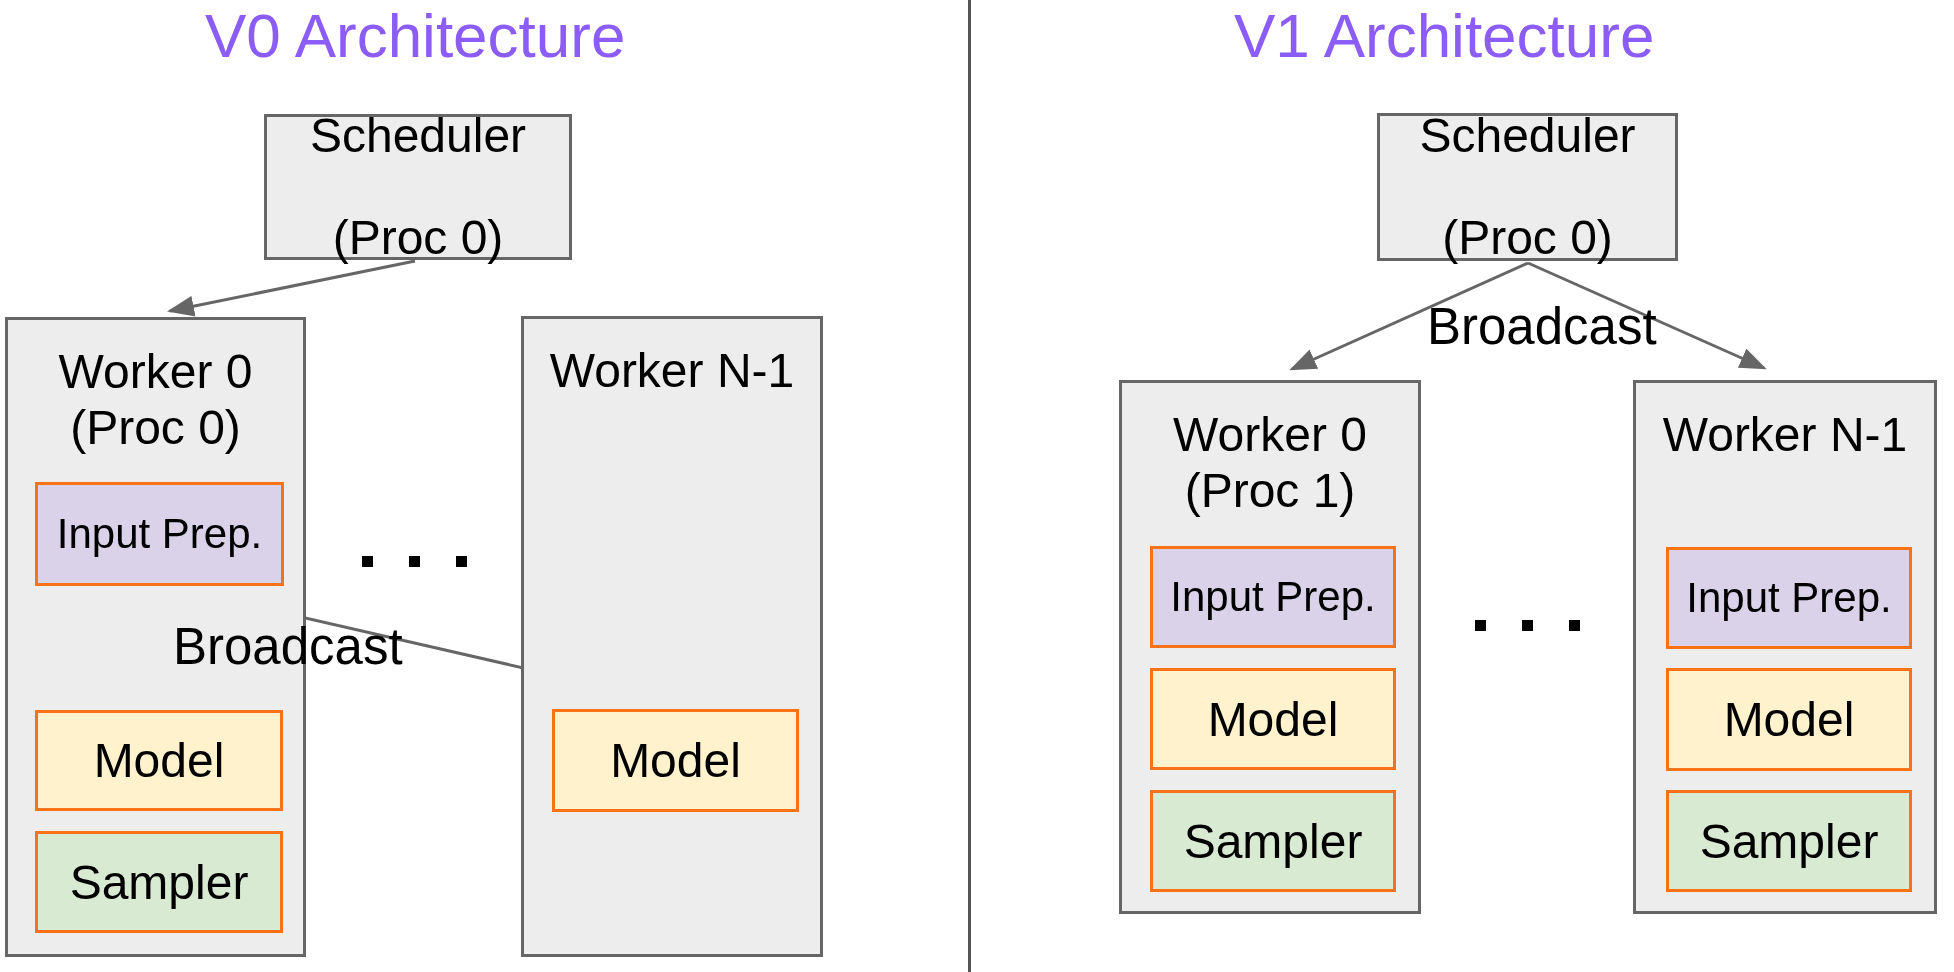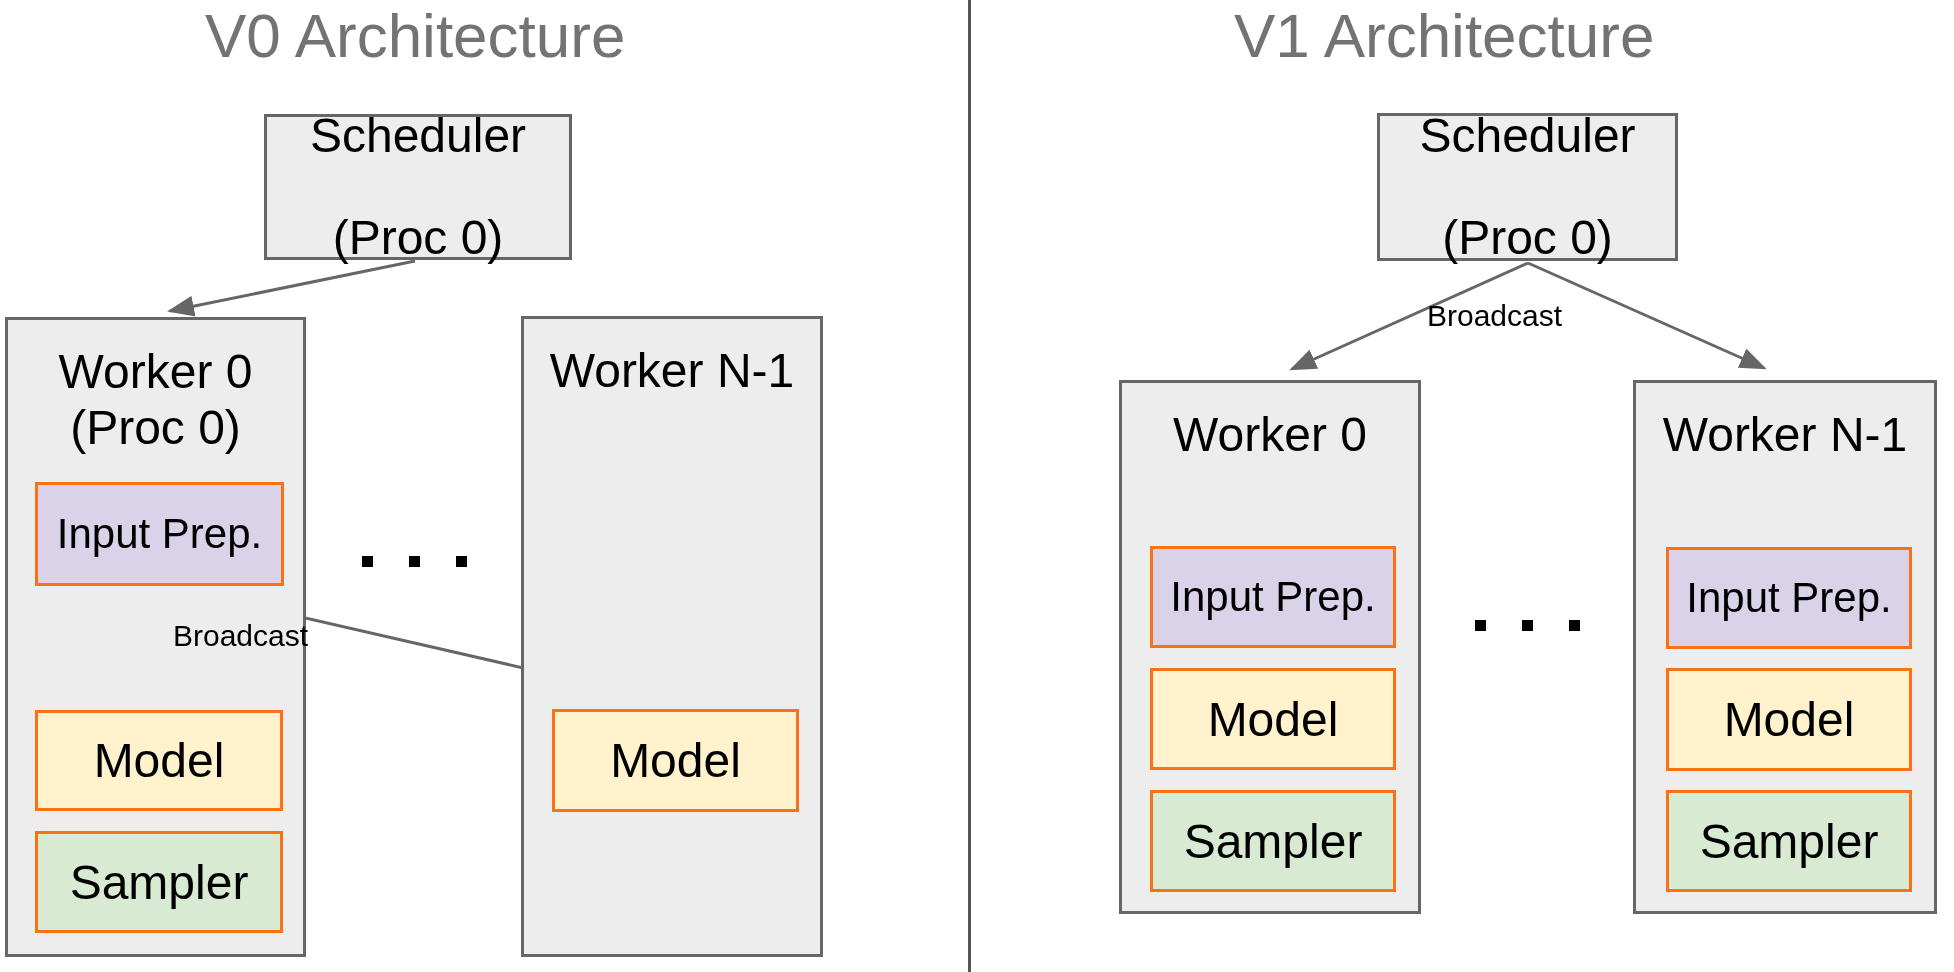--- a/index.html
+++ b/index.html
@@ -2,42 +2,42 @@
 <html><head>
 <meta charset="utf-8">
 <style>
   html,body { margin:0; padding:0; background:#fff; }
   #canvas {
     position:relative; width:1954px; height:972px; background:#ffffff;
     font-family:"Liberation Sans", sans-serif; color:#000; overflow:hidden;
   }
   .title {
     position:absolute; top:0; font-size:62px; line-height:1.15;
-    white-space:nowrap; color:#737373;
+    white-space:nowrap; color:#8b5cf6;
   }
   .box { position:absolute; box-sizing:border-box; border:3px solid #666666; }
   .gray-fill { background:#ededed; }
   .scheduler {
     display:flex; flex-direction:column; align-items:center; justify-content:center;
     text-align:center; font-size:48px; line-height:1.17;gap:46px;
   }
   .worker { padding-top:24px; }
   .worker-label {
     width:100%; text-align:center; font-size:48px; line-height:1.17;
   }
   .worker-label span { display:block; }
   .block {
     position:absolute; box-sizing:border-box; border:3px solid #f97316;
     display:flex; align-items:center; justify-content:center;
     font-size:48px; text-align:center;
   }
   .input-prep { background:#d9d2e9; font-size:42px; }
   .model { background:#fff2cc; }
   .sampler { background:#d9ead3; }
-  .broadcast { position:absolute; font-size:30px; line-height:1.1; white-space:nowrap; }
+  .broadcast { position:absolute; font-size:51px; line-height:1.1; white-space:nowrap; }
   .dots { position:absolute; display:flex; gap:36px; }
   .dot { width:11px; height:11px; background:#000; }
   .divider { position:absolute; top:0; width:3px; height:972px; background:#555555; }
   svg.lines { position:absolute; left:0; top:0; width:1954px; height:972px; pointer-events:none; }
   svg.lines line { stroke:#666666; stroke-width:3; }
 </style>
 </head>
 <body>
 
 <div id="canvas">
@@ -94,20 +94,21 @@
   <div class="box gray-fill scheduler" style="left:1377px; top:113px; width:301px; height:148px;">
     <span>Scheduler</span>
     <span>(Proc 0)</span>
   </div>
 
   <div class="broadcast" style="left:1427px; top:299px;">Broadcast</div>
 
   <div class="box gray-fill worker" style="left:1119px; top:380px; width:302px; height:534px;">
     <div class="worker-label">
       <span>Worker 0</span>
+      <span>(Proc 1)</span>
     </div>
     <div class="block input-prep" style="left:28px; top:163px; width:246px; height:102px;">Input Prep.</div>
     <div class="block model" style="left:28px; top:285px; width:246px; height:102px;">Model</div>
     <div class="block sampler" style="left:28px; top:407px; width:246px; height:102px;">Sampler</div>
   </div>
 
   <div class="dots" style="left:1475px; top:620px;">
     <span class="dot"></span>
     <span class="dot"></span>
     <span class="dot"></span>

